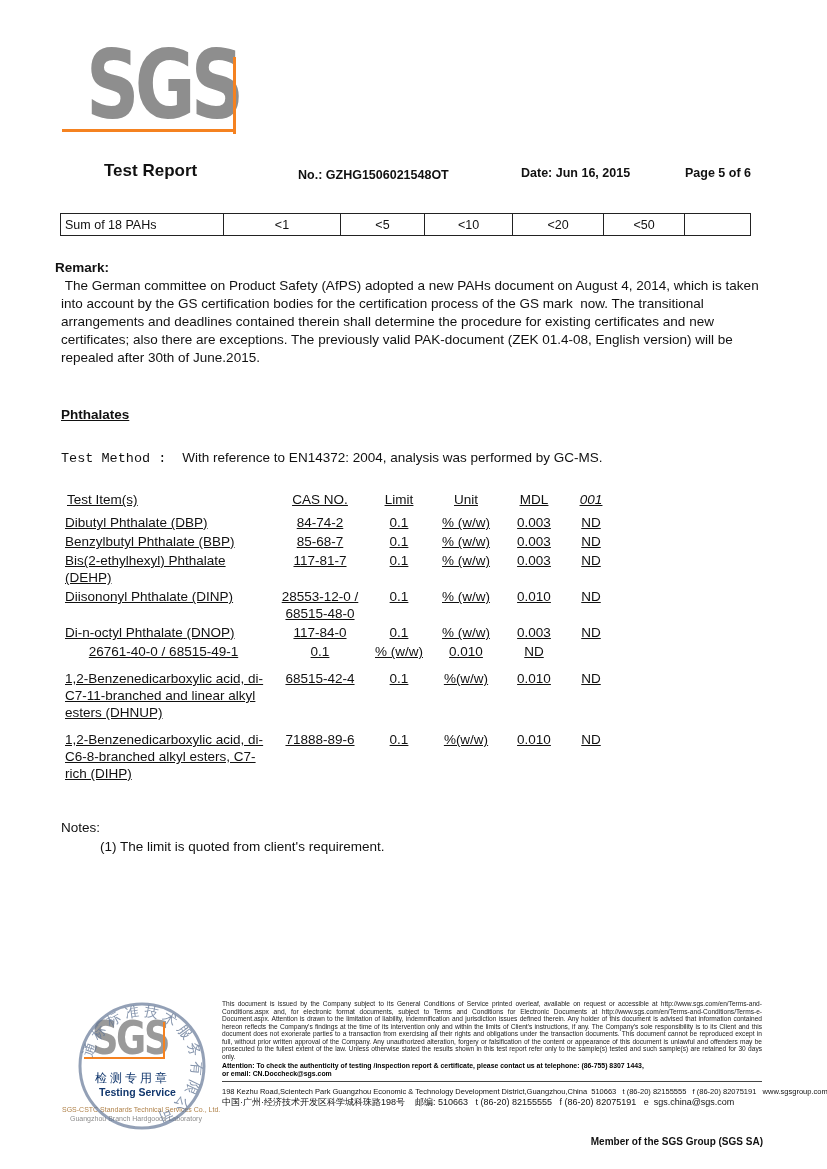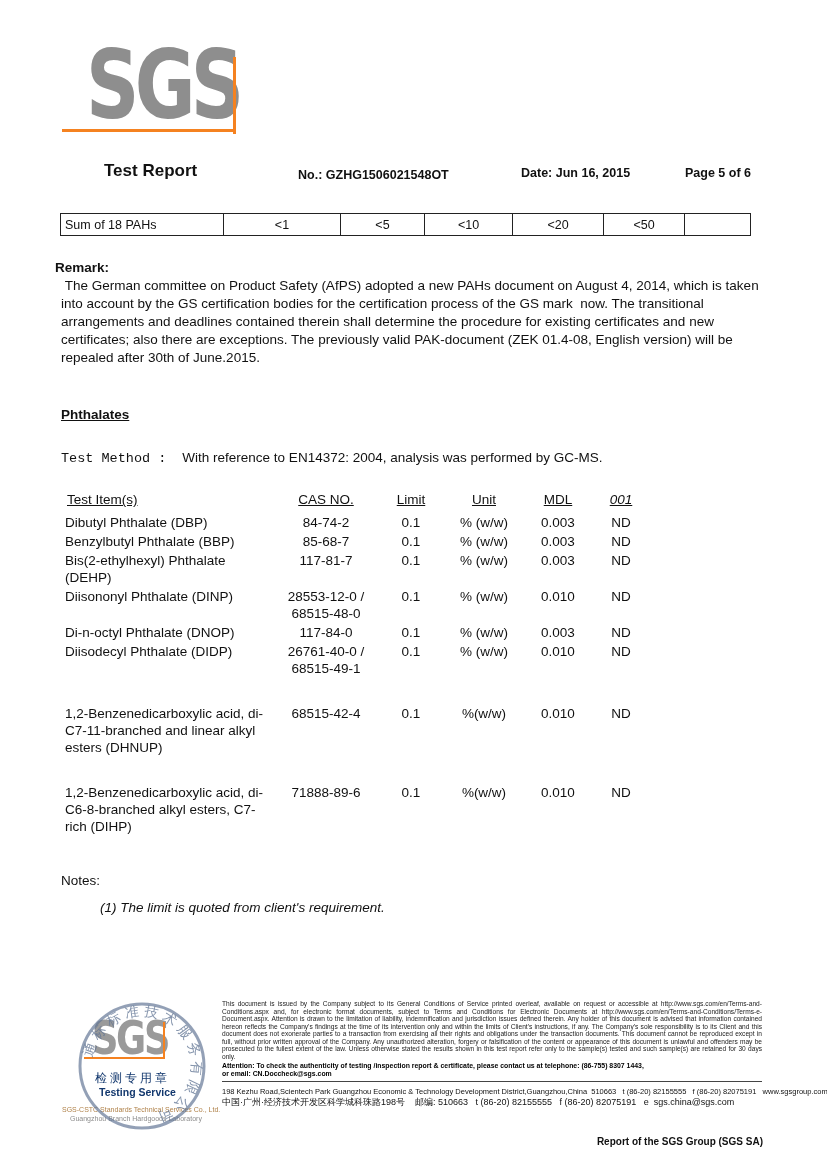--- a/index.html
+++ b/index.html
@@ -35,32 +35,32 @@
   
   .remark-label{position:absolute;left:55px;top:260px;font-size:13.5px;font-weight:bold;}
   .remark-text{position:absolute;left:61px;top:277px;width:704px;font-size:13.5px;line-height:18px;white-space:pre-wrap;}
 
   
   .main{position:absolute;left:61px;top:407px;width:705px;font-size:13.5px;}
   .ph-heading{font-weight:bold;text-decoration:underline;}
   .method{margin-top:28px;}
   .method .lbl{margin-right:16px;font-family:Liberation Mono, monospace;}
   .ph-table{margin-top:25px;}
-  .ph-row{display:grid;grid-template-columns:205px 92px 50px 68px 52px 46px;column-gap:14px;
-          line-height:17px;margin-bottom:2px;}
+  .ph-row{display:grid;grid-template-columns:205px 92px 50px 68px 52px 46px;column-gap:8px;
+          line-height:17px;margin-bottom:2px;text-decoration:underline;}
   .ph-row>div{text-align:center;}
   .ph-row .c-item{text-align:left;padding-left:4px;}
   .ph-head{margin-bottom:6px;}
   .ph-head span{text-decoration:underline;}
   .ph-head .c-item{padding-left:6px;}
   .ph-head .c-result span{font-style:italic;margin-top:48px;}
-  .gap{margin-top:28px;}
+  .gap{margin-top:10px;}
 
   .notes{margin-top:38px;}
-  .notes-item{padding-left:39px;margin-top:12px;font-style:italic;}
+  .notes-item{padding-left:39px;margin-top:4px;}
 
   
   .stamp-area{position:absolute;left:62px;top:1010px;width:190px;height:145px;}
   .s-logo-text{position:absolute;left:30px;top:8px;font-family:"DejaVu Sans",sans-serif;
                font-weight:bold;font-size:46px;line-height:0.9;color:#9a9a9a;
                letter-spacing:-3px;transform:scaleX(0.8);transform-origin:left top;}
   .s-vline{position:absolute;left:101px;top:12px;width:2px;height:37px;background:#f58220;}
   .s-hline{position:absolute;left:22px;top:47px;width:81px;height:2px;background:#f58220;}
   .s-cn{position:absolute;left:33px;top:60px;font-size:12px;letter-spacing:3px;color:#13386e;}
   .s-en{position:absolute;left:37px;top:76px;font-size:10.5px;font-weight:bold;color:#13386e;}
@@ -160,21 +160,20 @@
       <div class="ph-row">
         <div class="c-item">Di-n-octyl Phthalate (DNOP)</div>
         <div>117-84-0</div>
         <div>0.1</div>
         <div>% (w/w)</div>
         <div>0.003</div>
         <div>ND</div>
       </div>
 
       <div class="ph-row">
-        <div class="c-item">Diisodecyl Phthalate (DIDP)</div>
         <div>26761-40-0 / 68515-49-1</div>
         <div>0.1</div>
         <div>% (w/w)</div>
         <div>0.010</div>
         <div>ND</div>
       </div>
 
       <div class="ph-row gap">
         <div class="c-item">1,2-Benzenedicarboxylic acid, di-C7-11-branched and linear alkyl esters (DHNUP)</div>
         <div>68515-42-4</div>
@@ -224,15 +223,15 @@
     <div class="f-attention">
       <div>Attention: To check the authenticity of testing /inspection report &amp; certificate, please contact us at telephone: (86-755) 8307 1443,</div>
       <div>or email: CN.Doccheck@sgs.com</div>
     </div>
     <div class="f-address">
       <div class="en">198 Kezhu Road,Scientech Park Guangzhou Economic &amp; Technology Development District,Guangzhou,China  510663   t (86-20) 82155555   f (86-20) 82075191   www.sgsgroup.com.cn</div>
       <div class="cn">中国·广州·经济技术开发区科学城科珠路198号    邮编: 510663   t (86-20) 82155555   f (86-20) 82075191   e  sgs.china@sgs.com</div>
     </div>
   </div>
 
-  <div class="f-member">Report of the SGS Group (SGS SA)</div>
+  <div class="f-member">Member of the SGS Group (SGS SA)</div>
 
 </div>
 
 </body></html>

